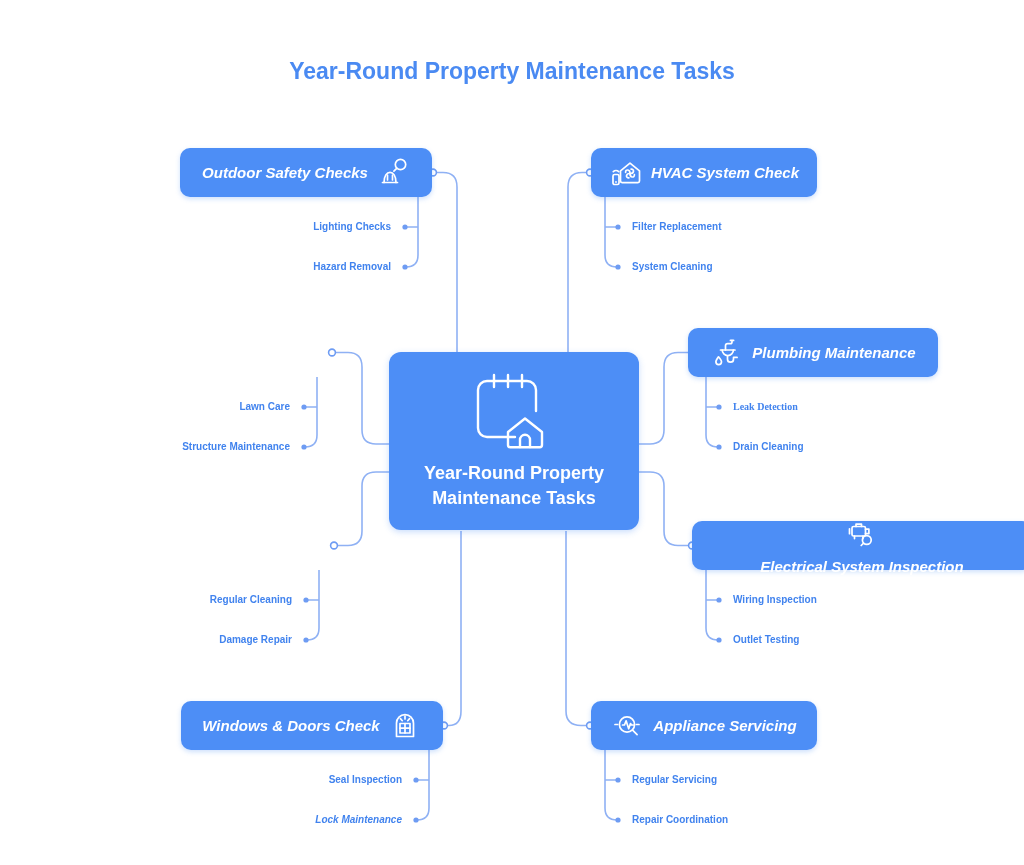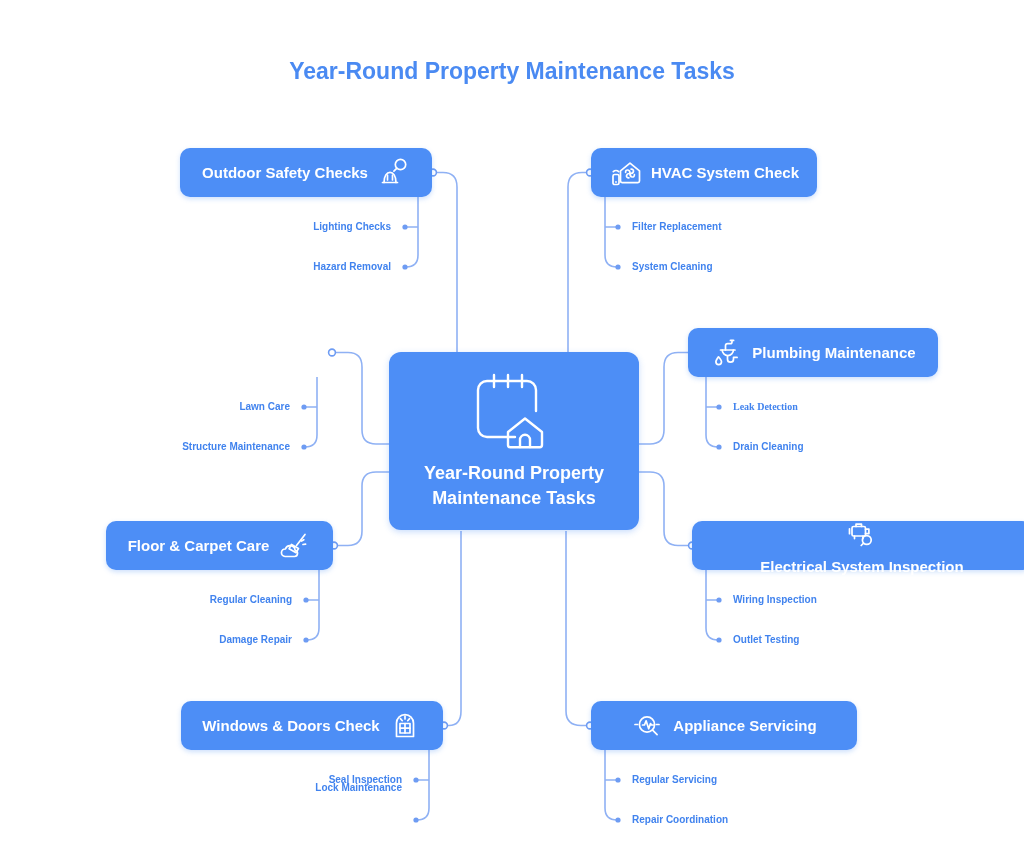--- a/index.html
+++ b/index.html
@@ -13,21 +13,21 @@
   }
   .connectors{position:absolute;left:0;top:0;pointer-events:none;}
   .connectors path{fill:none;stroke:var(--line,#8fb1f4);stroke-width:1.6;}
   .connectors circle.edot{fill:#fff;stroke:var(--dot,#6e9cf3);stroke-width:1.6;}
   .connectors circle.cdot{fill:var(--dot,#6e9cf3);stroke:none;}
   .node{
     position:absolute;height:49px;box-sizing:border-box;
     background:var(--node-fill,#4d8ef6);border-radius:10px;
     display:flex;align-items:center;justify-content:center;gap:8px;
     padding:0 20px;color:var(--node-text,#fff);
-    box-shadow:0 2px 5px rgba(77,142,246,.28);cursor:default;
+    box-shadow:0 2px 5px rgba(77,142,246,.28);cursor:default;font-style:italic;
   }
   .node .label{font-size:15px;font-weight:bold;white-space:nowrap;}
   .icon{color:#fff;flex:0 0 auto;display:block;}
   .icon svg{display:block;}
   .icon svg path,.icon svg rect,.icon svg circle,.icon svg line{
     stroke:currentColor;fill:none;stroke-width:1.7;stroke-linecap:round;stroke-linejoin:round;
   }
   .icon svg .f{fill:currentColor;stroke:none;}
   .center-node{
     position:absolute;left:389px;top:352px;width:250px;height:178px;box-sizing:border-box;
@@ -44,26 +44,26 @@
     font-size:10px;font-weight:bold;color:var(--child-text,#4183ee);cursor:default;
   }
   
   .n-l1{left:180px;top:148px;width:252px;}
   .n-l2{left:57px; top:328px;width:274px;}
   .n-l3{left:106px;top:521px;width:227px;}
   .n-l4{left:181px;top:701px;width:262px;}
   .n-r1{left:591px;top:148px;width:226px;}
   .n-r2{left:688px;top:328px;width:250px;}
   .n-r3{left:692px;top:521px;width:340px;flex-direction:column;}
-  .n-r4{left:591px;top:701px;width:266px;}
+  .n-r4{left:591px;top:701px;width:226px;}
   
   .c-l1a{right:633px;top:217px;} .c-l1b{right:633px;top:257px;}
   .c-l2a{right:734px;top:397px;} .c-l2b{right:734px;top:437px;}
   .c-l3a{right:732px;top:590px;padding-left:17px;} .c-l3b{right:732px;top:630px;}
-  .c-l4a{right:622px;top:770px;} .c-l4b{right:622px;top:778px;}
+  .c-l4a{right:622px;top:770px;} .c-l4b{right:622px;top:810px;font-style:italic;}
   .c-r1a{left:632px;top:217px;}  .c-r1b{left:632px;top:257px;}
   .c-r2a{left:733px;top:397px;font-family:Liberation Serif, serif;}  .c-r2b{left:733px;top:437px;text-align:right;}
   .c-r3a{left:733px;top:590px;}  .c-r3b{left:733px;top:630px;}
   .c-r4a{left:632px;top:770px;}  .c-r4b{left:632px;top:810px;}
 </style>
 </head>
 <body>
 
 <div class="canvas">
 
@@ -133,31 +133,20 @@
     <span class="icon">
       <svg viewBox="0 0 34 34" width="34" height="34">
         <circle cx="24.5" cy="8.5" r="5.2"></circle>
         <path d="M20.7 12.3 17.9 15.1"></path>
         <path d="M6.5 26.5h15"></path>
         <path d="M8 26.5c0-6.8 2.9-10.2 6-10.2s6 3.4 6 10.2"></path>
         <path d="M11.5 19.2v4.8M16.5 19.2v4.8"></path>
       </svg>
     </span>
   </div>
-  <div class="node n-l3">
-    <span class="label">Floor &amp; Carpet Care</span>
-    <span class="icon">
-      <svg viewBox="0 0 34 34" width="34" height="34">
-        <path d="M28 5.5 19.5 16.5"></path>
-        <path d="M14.5 15.5l7 4-2.4 4.2-7-4z"></path>
-        <path d="M8 27.5h9.5a3.2 3.2 0 0 0 .6-6.3A5 5 0 0 0 8.4 20 3.7 3.7 0 0 0 8 27.5z"></path>
-        <path d="M24.5 12l2.3-1.3M26 15.5l2.6-.4"></path>
-      </svg>
-    </span>
-  </div>
   <div class="node n-l4">
     <span class="label">Windows &amp; Doors Check</span>
     <span class="icon">
       <svg viewBox="0 0 34 34" width="34" height="34">
         <path d="M8.5 27.5V14.2a8.5 8.5 0 0 1 17 0v13.3z"></path>
         <rect x="12" y="14.5" width="10" height="9.5"></rect>
         <path d="M17 14.5v9.5M12 19.2h10"></path>
         <path d="M17 7.2v2.8M12.4 9.6l1.9 2.1M21.6 9.6l-1.9 2.1"></path>
       </svg>
     </span>

